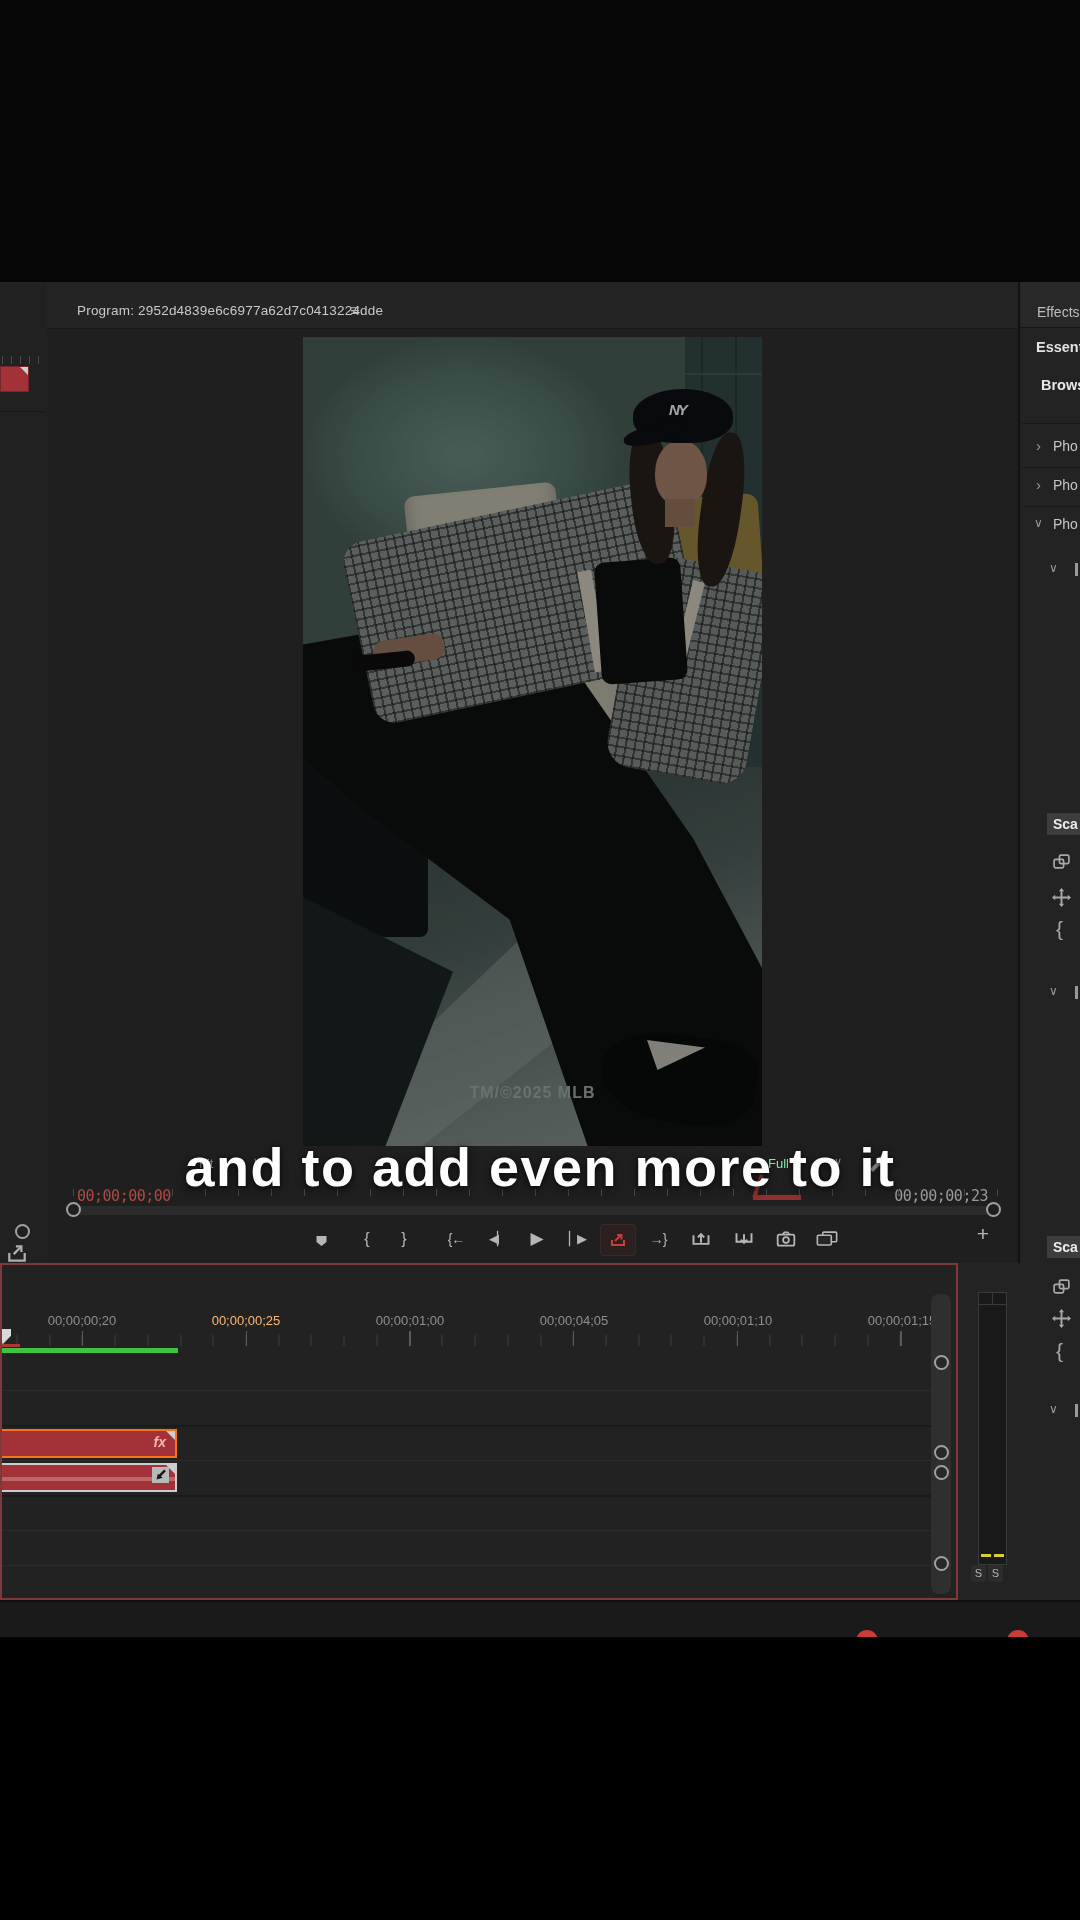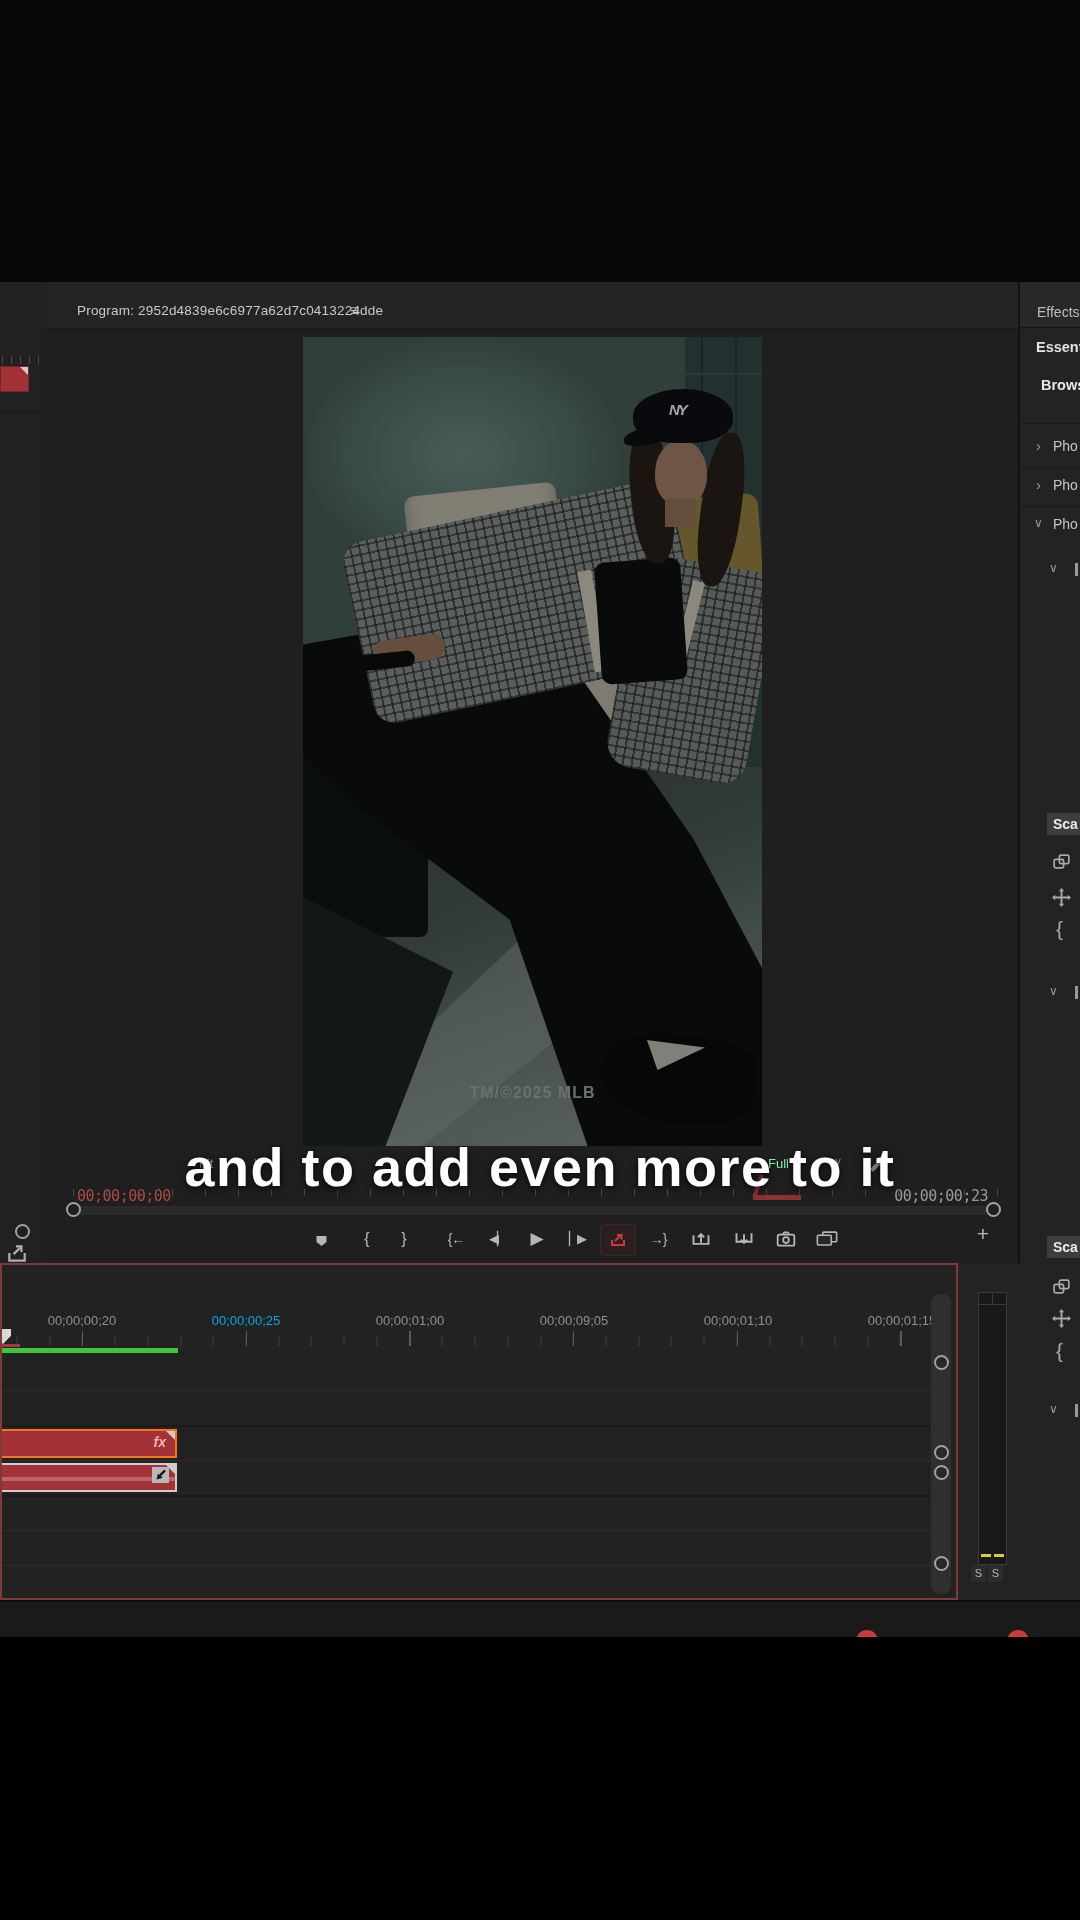--- a/index.html
+++ b/index.html
@@ -229,23 +229,23 @@
       <div class="abs" style="left:2px;top:261px;width:10px;height:3px;background:#d9cb3a;"></div>
       <div class="abs" style="left:15px;top:261px;width:10px;height:3px;background:#d9cb3a;"></div>
     </div>
     <div class="abs" style="left:13px;top:302px;width:15px;height:17px;background:#2c2c2c;border-radius:2px;color:#b5b5b5;font-size:11px;text-align:center;line-height:17px;">S</div>
     <div class="abs" style="left:30px;top:302px;width:15px;height:17px;background:#2c2c2c;border-radius:2px;color:#b5b5b5;font-size:11px;text-align:center;line-height:17px;">S</div>
   </div>
 
   <div class="abs" style="left:0;top:1263px;width:958px;height:337px;background:#222222;border:2px solid #7e3a3a;box-sizing:border-box;overflow:hidden;">
 
     <div class="abs" style="left:20px;top:48px;width:120px;text-align:center;font-size:13px;color:#8f8f8f;">00;00;00;20</div>
-    <div class="abs" style="left:184px;top:48px;width:120px;text-align:center;font-size:13px;color:#0ea5e9;">00;00;00;25</div>
+    <div class="abs" style="left:184px;top:48px;width:120px;text-align:center;font-size:13px;color:#fdba74;">00;00;00;25</div>
     <div class="abs" style="left:348px;top:48px;width:120px;text-align:center;font-size:13px;color:#8f8f8f;">00;00;01;00</div>
-    <div class="abs" style="left:512px;top:48px;width:120px;text-align:center;font-size:13px;color:#8f8f8f;">00;00;09;05</div>
+    <div class="abs" style="left:512px;top:48px;width:120px;text-align:center;font-size:13px;color:#8f8f8f;">00;00;04;05</div>
     <div class="abs" style="left:676px;top:48px;width:120px;text-align:center;font-size:13px;color:#8f8f8f;">00;00;01;10</div>
     <div class="abs" style="left:840px;top:48px;width:120px;text-align:center;font-size:13px;color:#8f8f8f;">00;00;01;15</div>
 
     <div class="abs" style="left:0;top:70px;width:930px;height:11px;background:repeating-linear-gradient(to right,#3e3e3e 0 1px,transparent 1px 32.72px);background-position-x:14.5px;"></div>
     <div class="abs" style="left:0;top:66px;width:930px;height:15px;background:repeating-linear-gradient(to right,#5a5a5a 0 1.5px,transparent 1.5px 163.64px);background-position-x:80px;"></div>
 
     <div class="abs" style="left:-7px;top:64px;width:16px;height:15px;background:#d8d8d8;clip-path:polygon(0 0,100% 0,100% 45%,50% 100%,0 45%);"></div>
 
     <div class="abs" style="left:0;top:79px;width:18px;height:3px;background:#b03636;"></div>
     <div class="abs" style="left:0;top:83px;width:176px;height:5px;background:#3ec43e;"></div>

